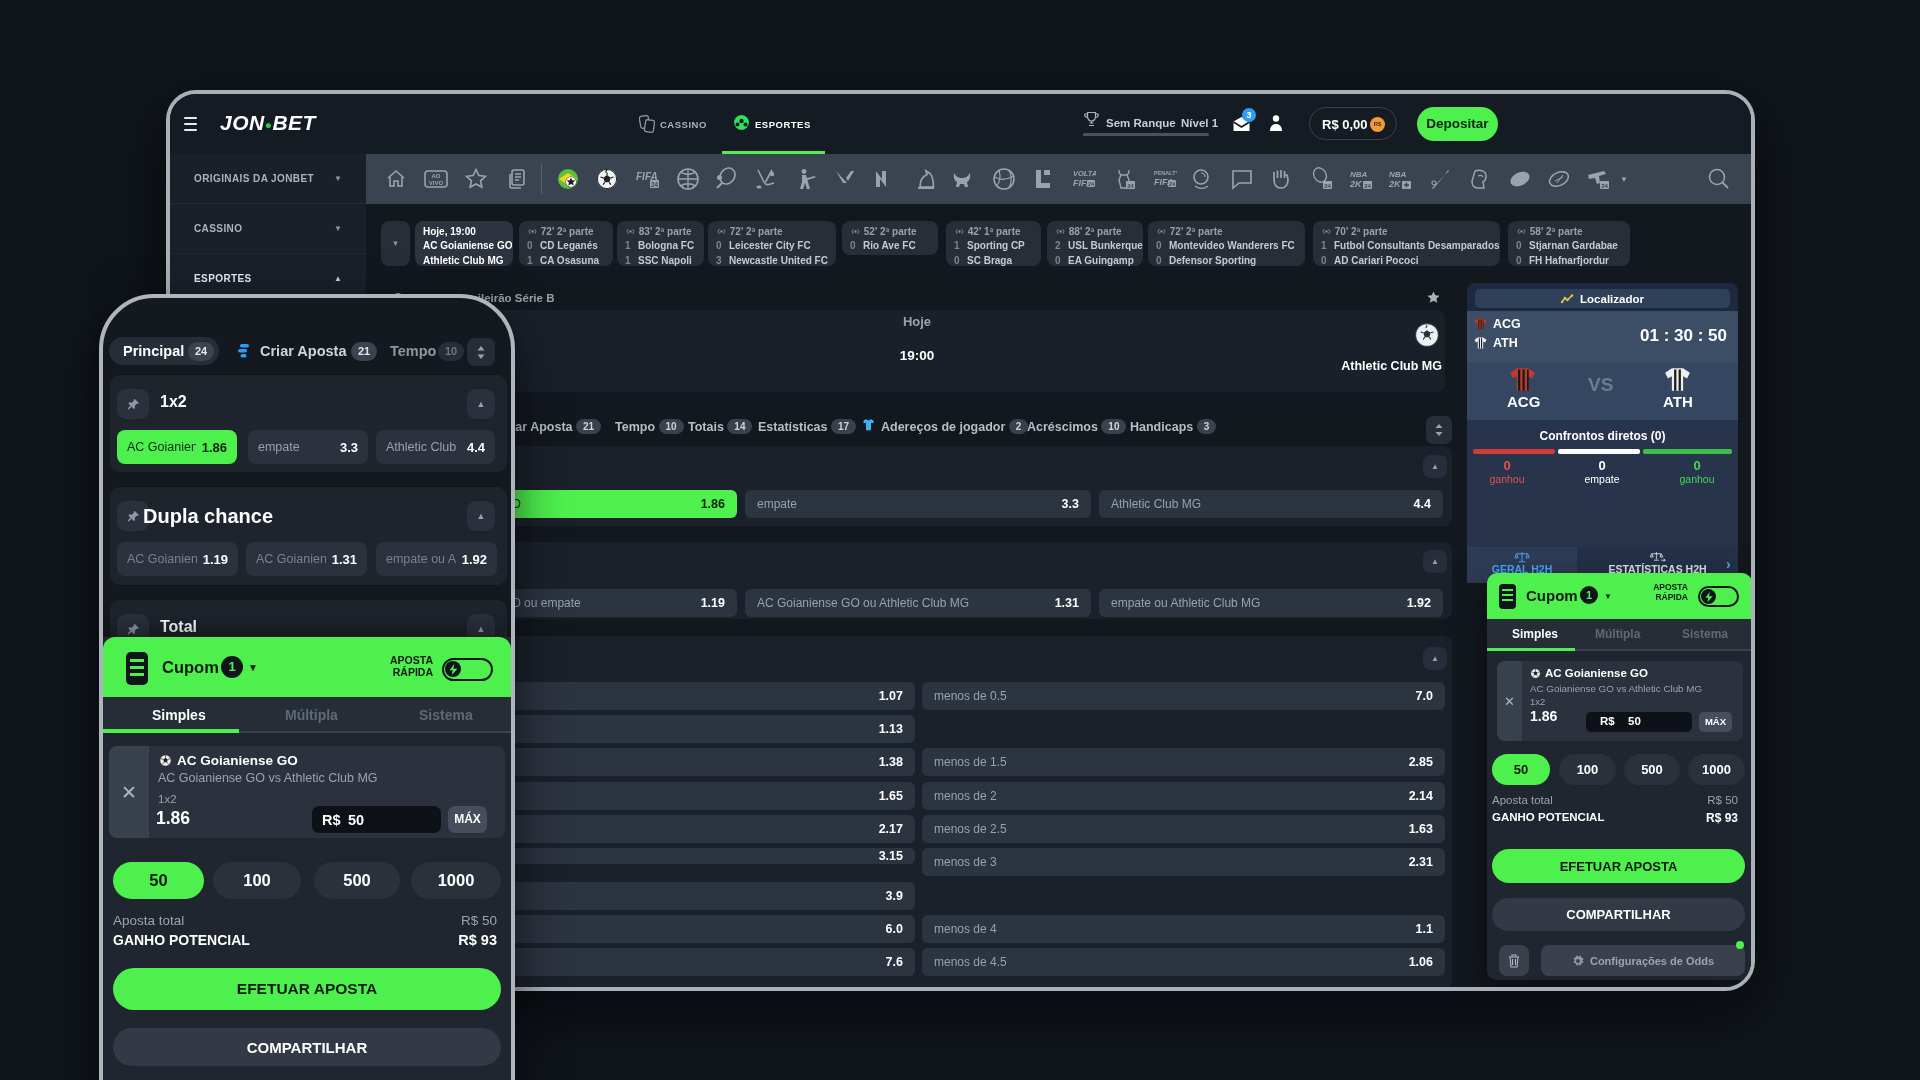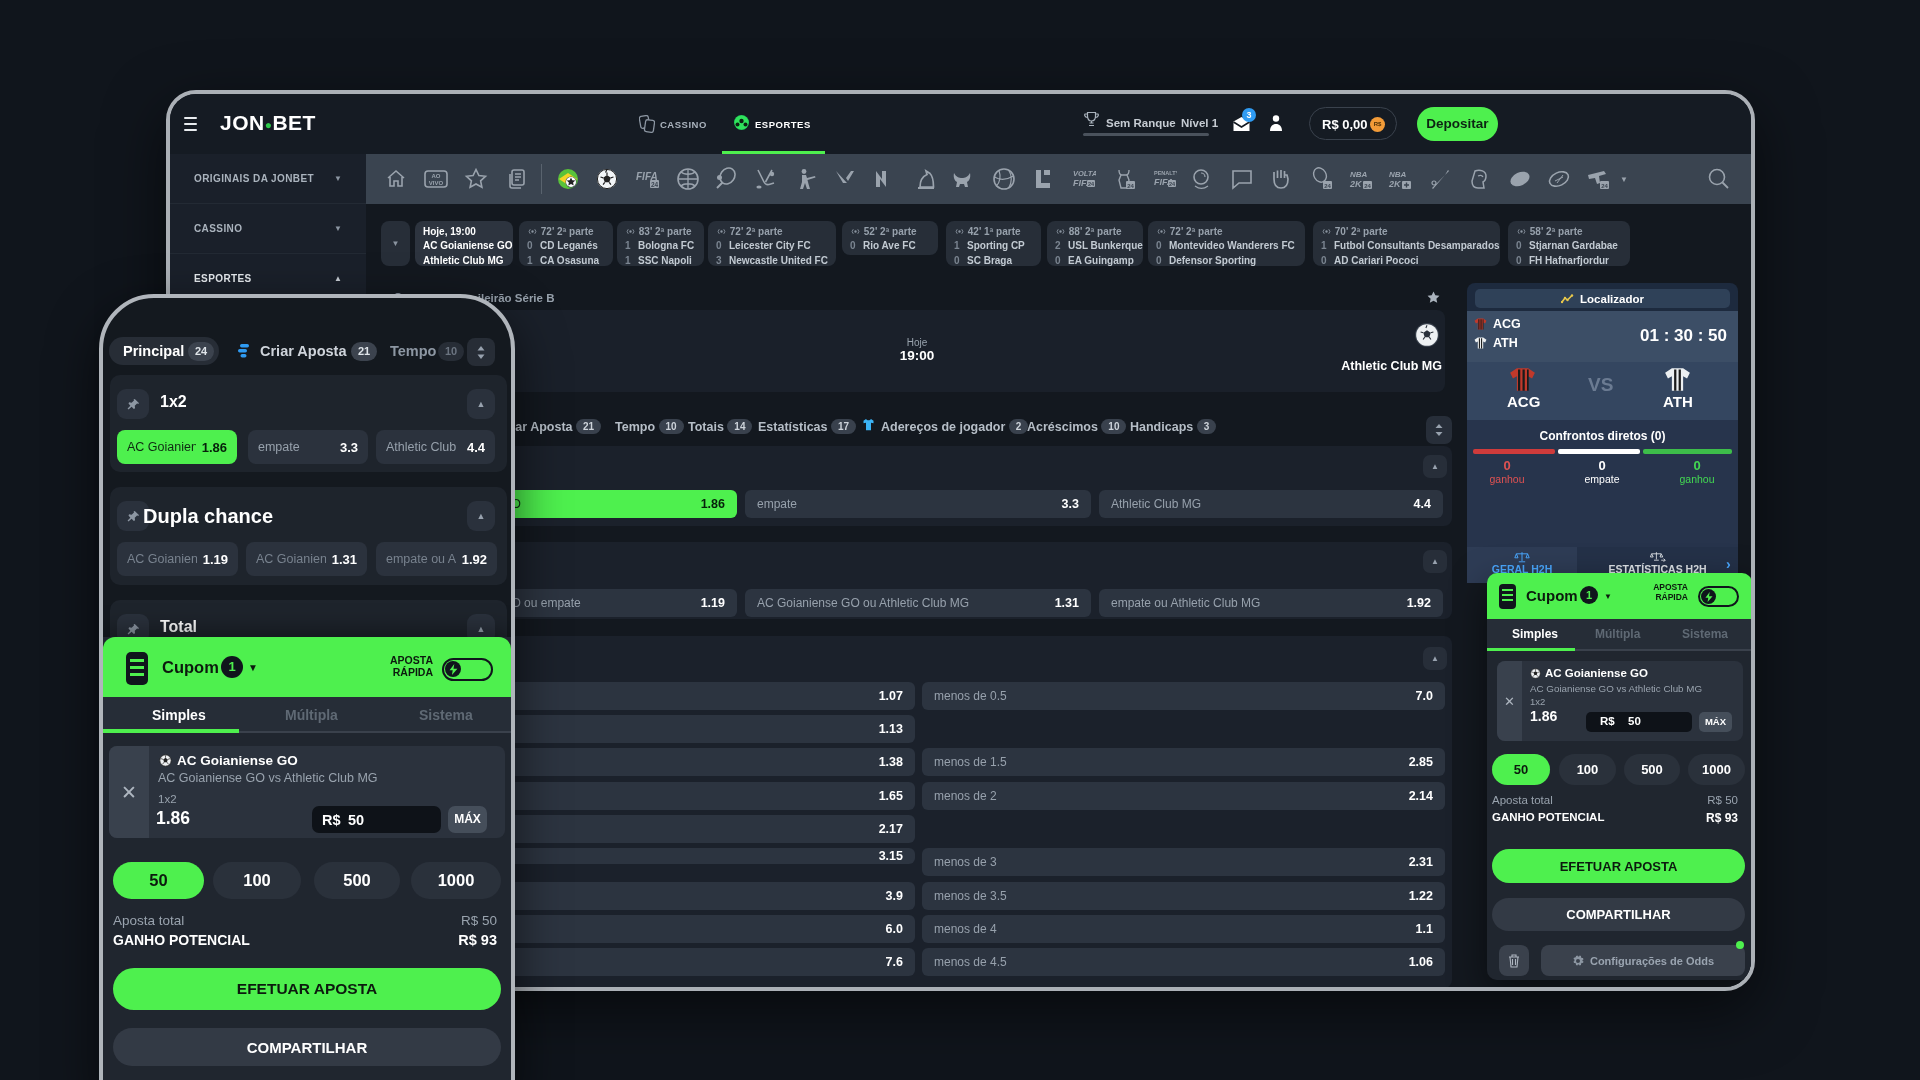--- a/index.html
+++ b/index.html
@@ -32,21 +32,21 @@
 <div id="stage">
 
 <div id="win">
 <div class="abs" style="left:0px;top:0px;width:1581px;height:60px;background:#151b23"></div>
 
 <div class="abs ham" style="left:14px;top:23px;width:13px">
         <b></b>
         <b></b>
         <b style="margin:0"></b>
       </div>
-<div class="abs" style="left:50px;top:17px;font-size:21px;font-weight:bold;color:#fff;white-space:nowrap;letter-spacing:.5px">JON<span style="color:#2ec94a;font-size:12px;vertical-align:1px">●</span>BET</div>
+<div class="abs" style="left:50px;top:17px;font-size:21px;font-weight:bold;color:#fff;white-space:nowrap;font-style:italic;letter-spacing:.5px">JON<span style="color:#2ec94a;font-size:12px;vertical-align:1px">●</span>BET</div>
 
 <svg class="abs" style="left:469px;top:21px" width="16" height="18" viewBox="0 0 16 18">
         <rect x="1" y="1" width="9" height="12" rx="2" fill="none" stroke="#8b95a1" stroke-width="1.3" transform="rotate(-10 5 7)"></rect>
         <rect x="6" y="5" width="9" height="12" rx="2" fill="#151b23" stroke="#8b95a1" stroke-width="1.3" transform="rotate(8 10 11)"></rect>
       </svg>
 <div class="abs" style="left:490px;top:25px;font-size:9.5px;font-weight:bold;color:#aab3bd;white-space:nowrap;letter-spacing:.5px">CASSINO</div>
 
 <div class="abs" style="left:564px;top:21px;width:15px;height:15px;border-radius:50%;background:#1db954"></div>
       <svg class="abs" style="left:564px;top:21px" width="15" height="15" viewBox="0 0 15 15">
         <circle cx="7.5" cy="7.5" r="7" fill="#2fe35c"></circle>
@@ -385,21 +385,21 @@
 <svg class="abs" style="left:222px;top:198px" width="12" height="12" viewBox="0 0 24 24">
         <circle cx="12" cy="12" r="10" fill="#8b95a1"></circle>
         <path d="M12 7l4 3-1.5 4.5h-5L8 10z" fill="#13181f"></path>
       </svg>
 <div class="abs" style="left:240px;top:198px;font-size:11.5px;font-weight:bold;color:#97a1ac;white-space:nowrap;">Brasil - Brasileirão Série B</div>
 
 <svg class="abs" style="left:1256px;top:196px" width="15" height="15" viewBox="0 0 24 24">
         <path d="M12 2.5l2.9 6 6.6.8-4.9 4.5 1.3 6.5-5.9-3.3-5.9 3.3 1.3-6.5L2.5 9.3l6.6-.8z" fill="#aab3bd"></path>
       </svg>
 <div class="abs" style="left:220px;top:216px;width:1055px;height:82px;background:#1a202a;border-radius:8px">
-        <div class="abs" style="left:507px;top:27px;font-size:10px;font-weight:normal;color:#99a3ae;white-space:nowrap;transform:translateX(-50%);left:527px">Hoje</div>
+        <div class="abs" style="left:507px;top:4px;font-size:13px;font-weight:bold;color:#99a3ae;white-space:nowrap;transform:translateX(-50%);left:527px">Hoje</div>
 <div class="abs" style="left:507px;top:38px;font-size:13.5px;font-weight:bold;color:#fff;white-space:nowrap;transform:translateX(-50%);left:527px">19:00</div>
 <svg class="abs" style="left:1024px;top:12px" width="26" height="26" viewBox="0 0 24 24">
           <circle cx="12" cy="12" r="11" fill="#39414d"></circle>
           <circle cx="12" cy="12" r="10" fill="#eef1f3"></circle>
           <path d="M12 7.5l3.4 2.5-1.3 4h-4.2l-1.3-4z" fill="#2a313b"></path>
           <path d="M12 3l-1 2.5M15.4 10l2.5-.8M8.6 10l-2.5-.8M14.1 14l1.5 2.2M9.9 14l-1.5 2.2" stroke="#2a313b" stroke-width="1"></path>
         </svg>
         <div class="abs" style="left:0px;top:49px;font-size:12.5px;font-weight:bold;color:#fff;white-space:nowrap;left:auto;right:3px">Athletic Club MG</div>
 </div>
 
@@ -474,35 +474,35 @@
         <b>1.65</b>
       </div>
       <div class="odd" style="left:752px;top:688px;width:523px;height:28px">
         <span>menos de 2</span>
         <b>2.14</b>
       </div>
       <div class="odd" style="left:236px;top:721px;width:509px;height:28px">
         <span>mais de 2.5</span>
         <b>2.17</b>
       </div>
+      <div class="odd" style="left:752px;top:721px;width:523px;height:28px">
+        <span>menos de 2.5</span>
+        <b>1.63</b>
+      </div>
       <div class="odd" style="left:236px;top:754px;width:509px;height:16px">
         <span>mais de 3</span>
         <b>3.15</b>
       </div>
       <div class="odd" style="left:752px;top:754px;width:523px;height:28px">
         <span>menos de 3</span>
         <b>2.31</b>
       </div>
       <div class="odd" style="left:236px;top:788px;width:509px;height:28px">
         <span>mais de 3.5</span>
         <b>3.9</b>
-      </div>
-      <div class="odd" style="left:752px;top:788px;width:523px;height:28px">
-        <span>menos de 3.5</span>
-        <b>1.22</b>
       </div>
       <div class="odd" style="left:236px;top:821px;width:509px;height:28px">
         <span>mais de 4</span>
         <b>6.0</b>
       </div>
       <div class="odd" style="left:752px;top:821px;width:523px;height:28px">
         <span>menos de 4</span>
         <b>1.1</b>
       </div>
       <div class="odd" style="left:236px;top:854px;width:509px;height:28px">

